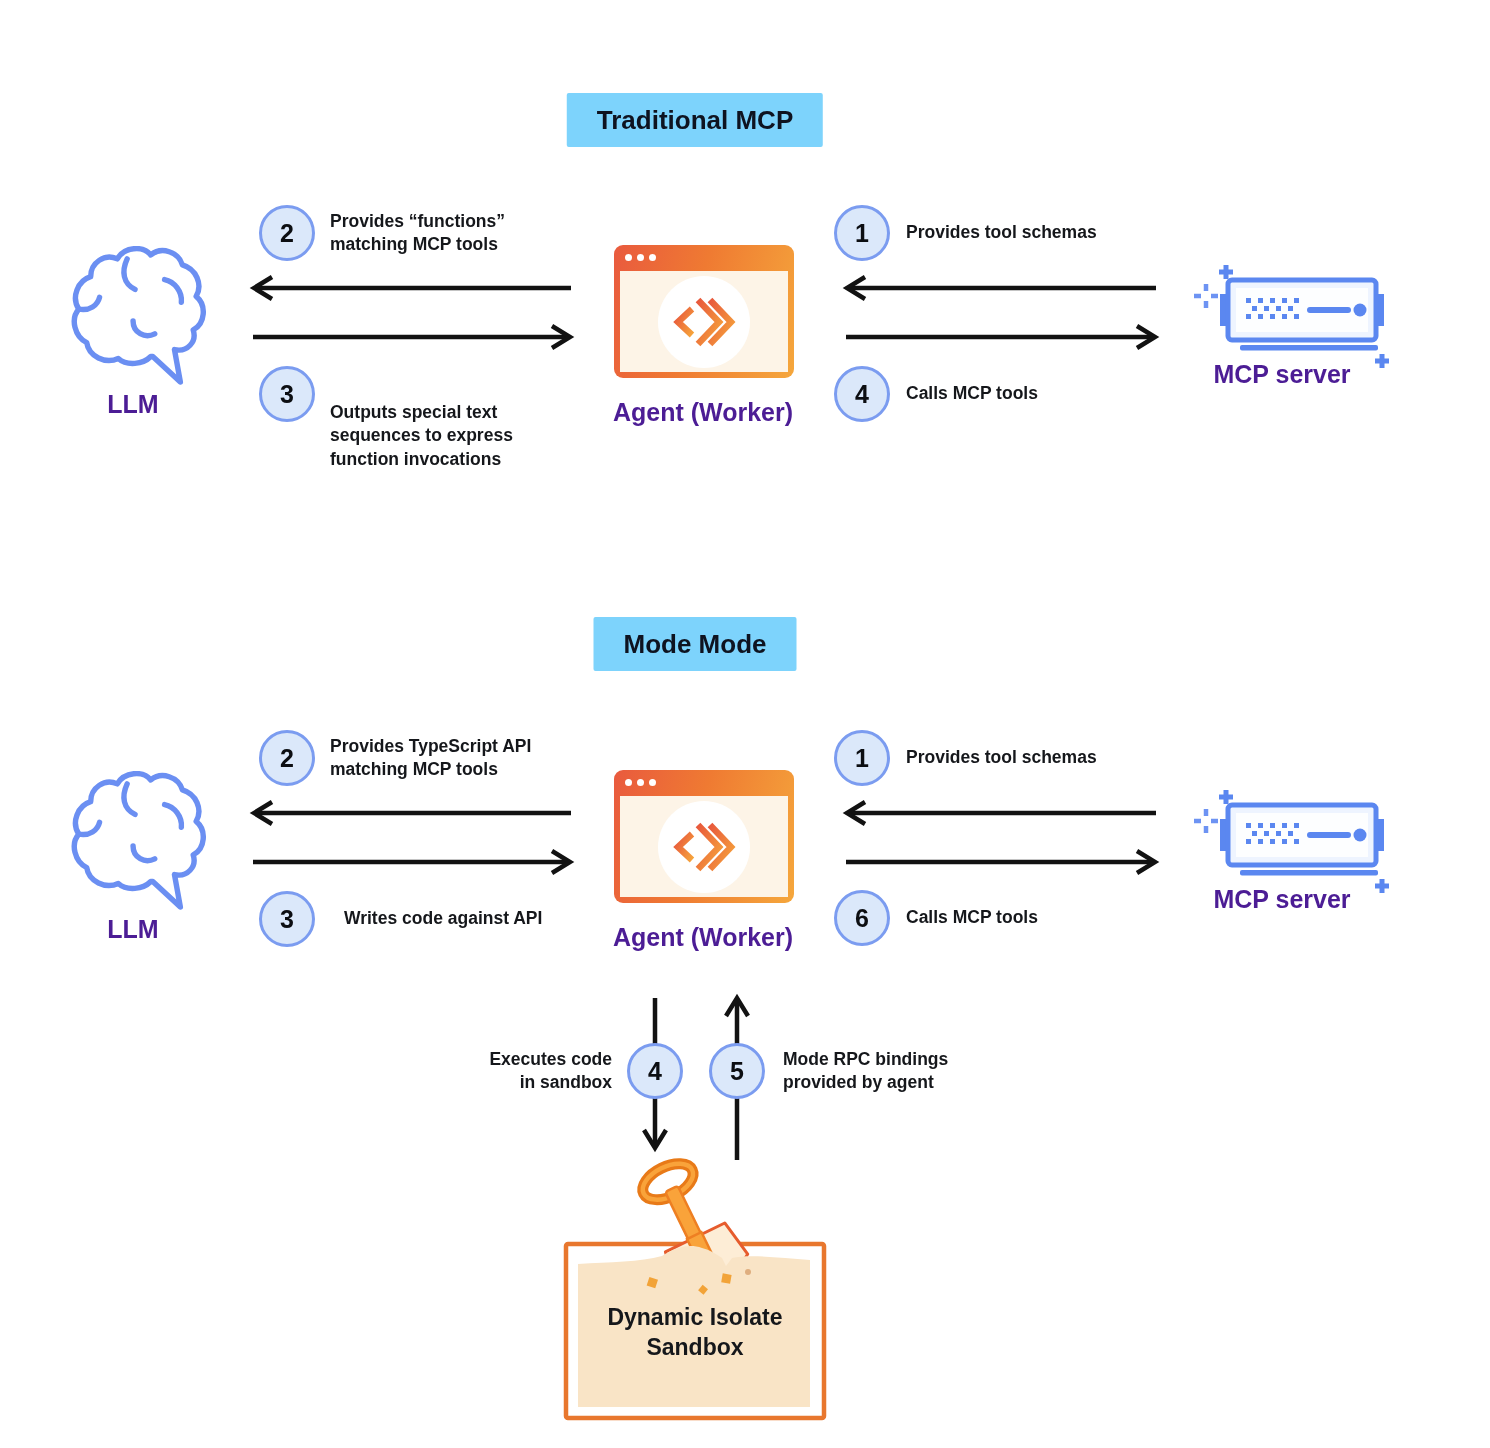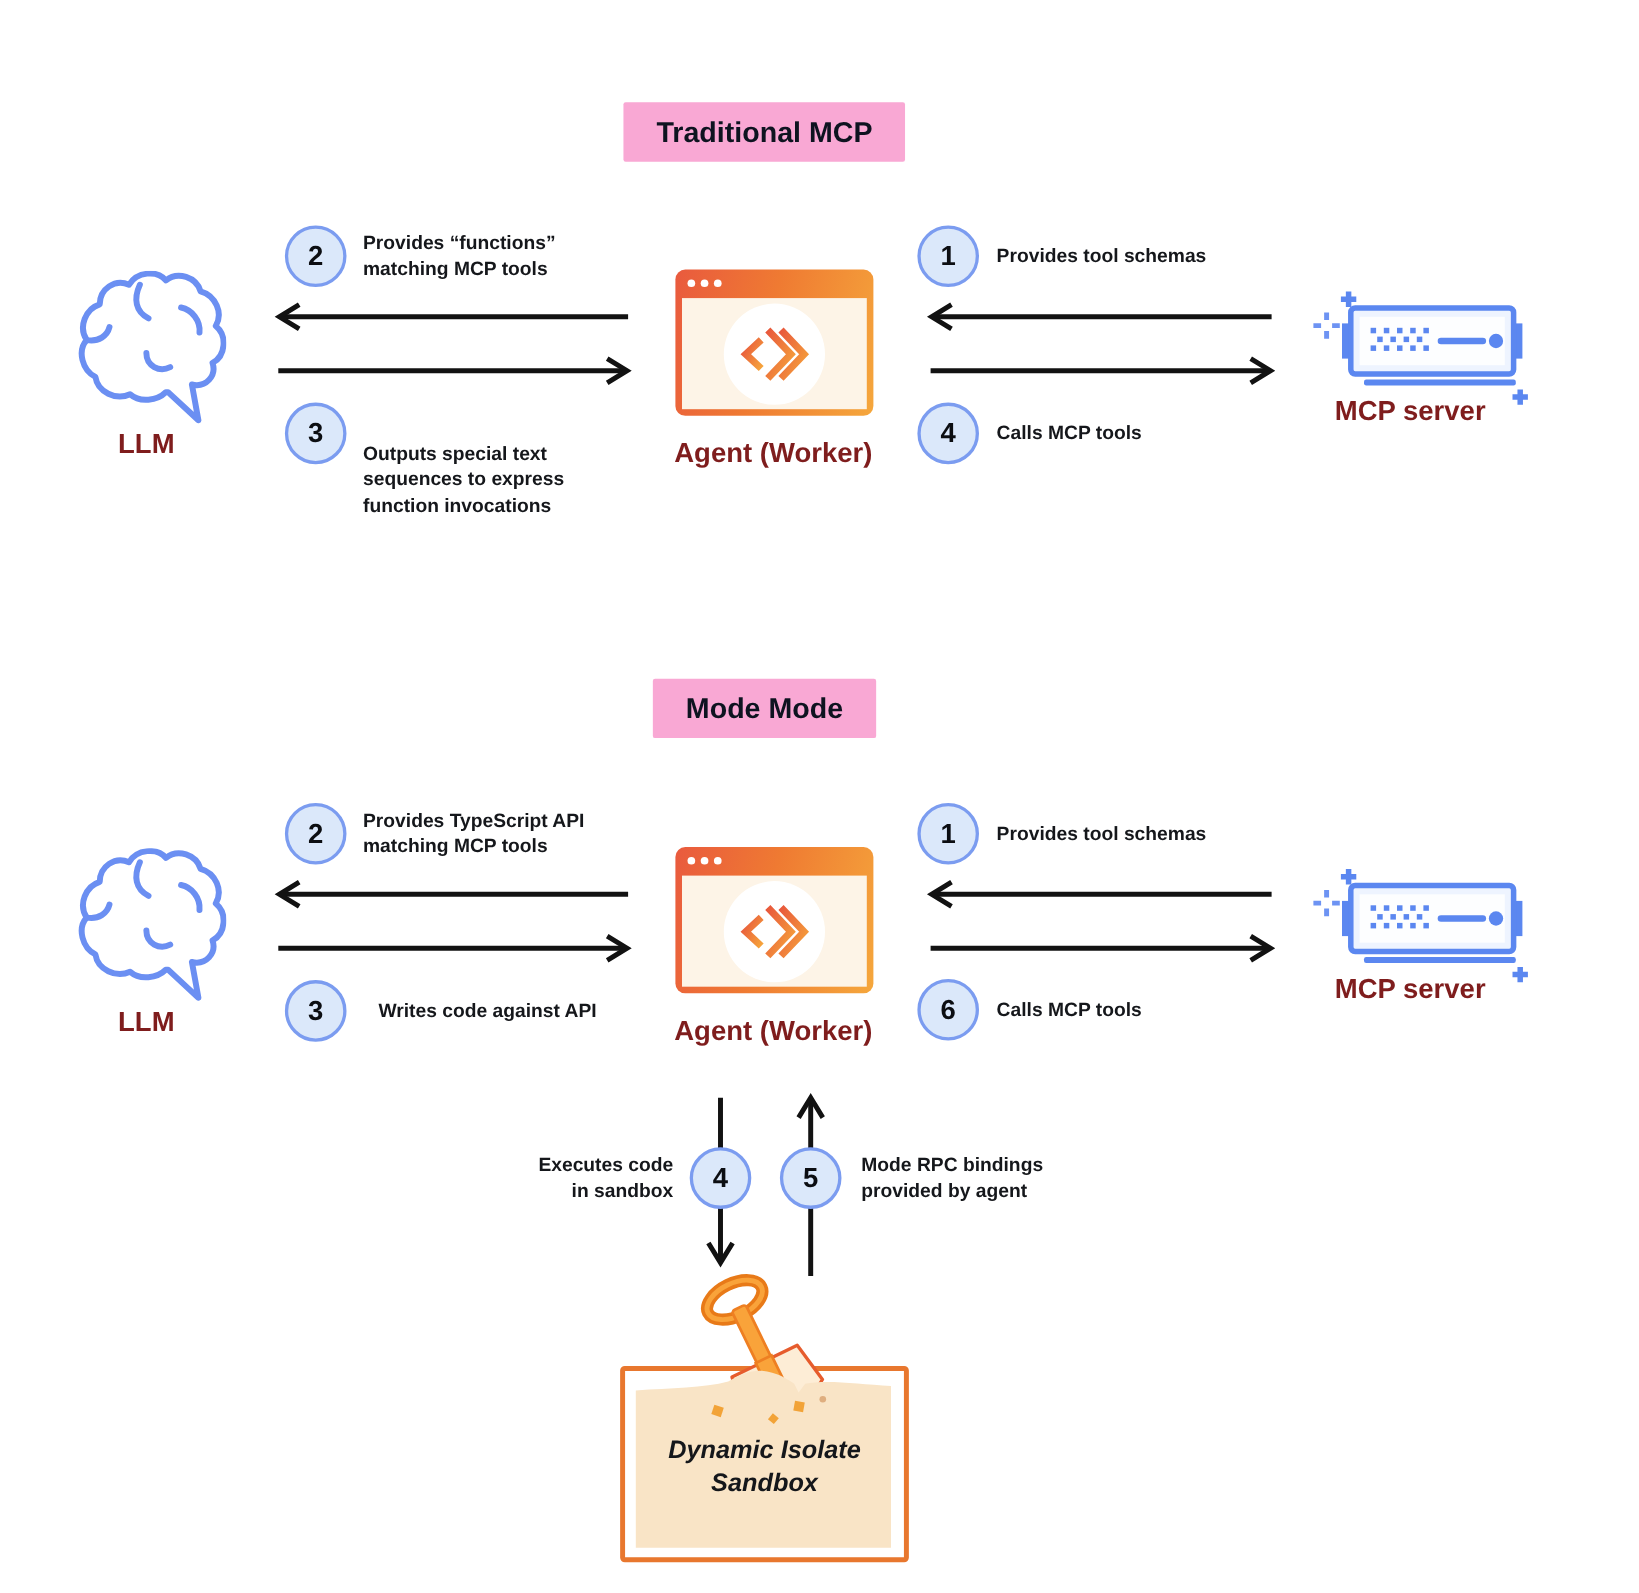--- a/index.html
+++ b/index.html
@@ -1,40 +1,40 @@
 <!DOCTYPE html>
 <html><head>
 <meta charset="utf-8">
 <style>
   html,body{margin:0;padding:0;background:#ffffff;}
   body{font-family:"Liberation Sans",sans-serif;}
   .canvas{position:relative;width:1490px;height:1448px;background:#ffffff;overflow:hidden;}
-  .sec-title{position:absolute;transform:translateX(-50%);background:#f9a8d4;color:#0e1320;
+  .sec-title{position:absolute;transform:translateX(-50%);background:#7dd3fc;color:#0e1320;
              font-weight:700;font-size:26px;line-height:1;padding:14px 30px;white-space:nowrap;border-radius:2px;}
   .step-circle{position:absolute;width:56px;height:56px;border-radius:50%;background:#dbe8fa;
                border:3px solid #7b9cf0;box-sizing:border-box;display:flex;align-items:center;
                justify-content:center;font-size:25px;font-weight:700;color:#0c0e12;z-index:5;}
   .step-text{position:absolute;transform:translateY(-50%);font-size:17.5px;font-weight:700;
              line-height:1.33;color:#15171b;white-space:pre-line;z-index:4;}
-  .node-label{position:absolute;font-size:25px;font-weight:700;color:#7f1d1d;text-align:center;}
+  .node-label{position:absolute;font-size:25px;font-weight:700;color:#4c1d95;text-align:center;}
   .arrow{position:absolute;z-index:1;}
   .icon{position:absolute;}
   
   .agent-window{position:absolute;width:180px;height:133px;box-sizing:border-box;
                 background:linear-gradient(105deg,#e95a3e 0%,#ef7a32 45%,#f5a73c 100%);
                 border-radius:9px;padding:26px 6px 6px 6px;}
   .agent-dots{position:absolute;top:9px;left:11px;display:flex;gap:5px;}
   .agent-dot{width:7px;height:7px;border-radius:50%;background:#ffffff;}
   .agent-body{position:relative;width:100%;height:100%;background:#fdf4e7;
               display:flex;align-items:center;justify-content:center;}
   .agent-logo-circle{width:92px;height:92px;border-radius:50%;background:#ffffff;
                      display:flex;align-items:center;justify-content:center;}
   
   .sandbox-label{position:absolute;font-size:23px;font-weight:700;color:#15171b;
-                 text-align:center;white-space:pre-line;line-height:1.3;z-index:6;font-style:italic;}
+                 text-align:center;white-space:pre-line;line-height:1.3;z-index:6;}
 </style>
 </head>
 <body>
 
 <svg width="0" height="0" style="position:absolute" aria-hidden="true">
   <defs>
     <linearGradient id="wg" x1="0" y1="0" x2="1" y2="1">
       <stop offset="0" stop-color="#e8583c"></stop>
       <stop offset="1" stop-color="#f6a43b"></stop>
     </linearGradient>

